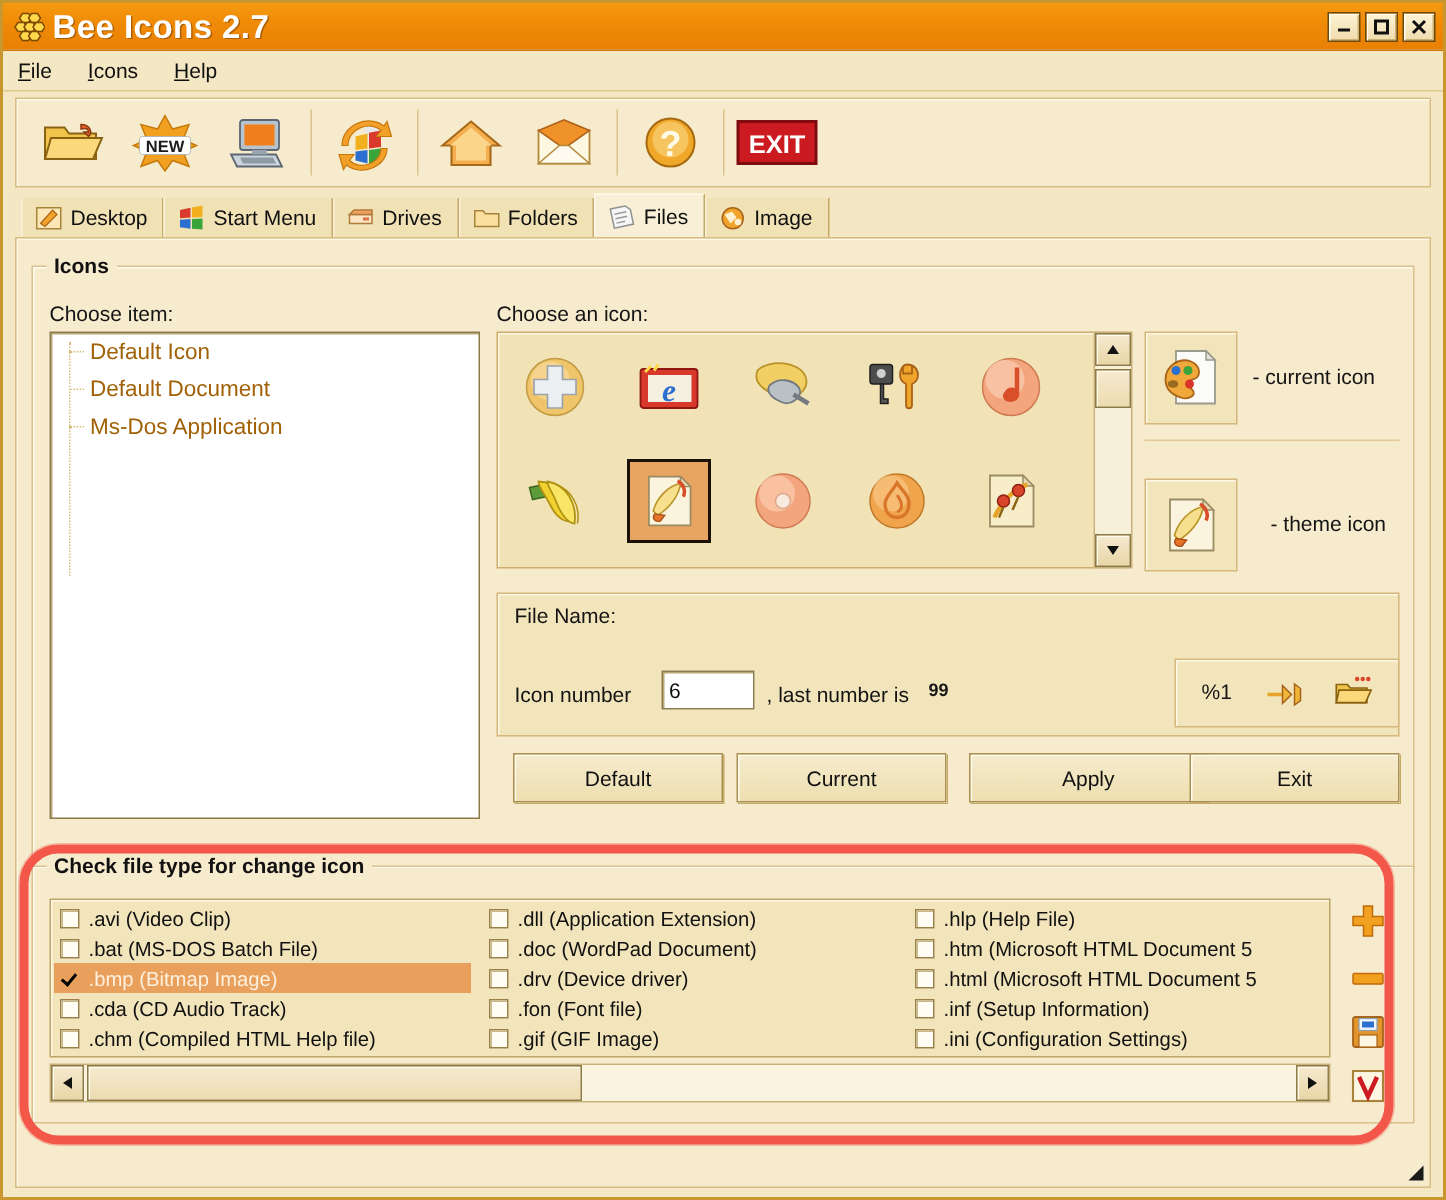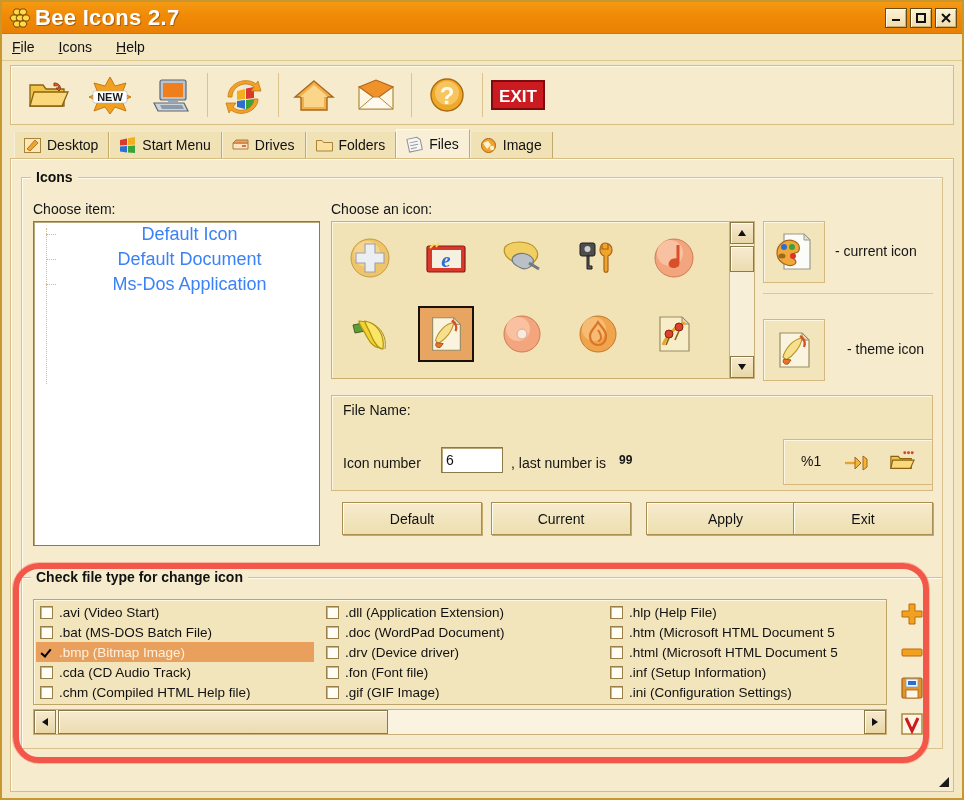--- a/index.html
+++ b/index.html
@@ -114,24 +114,23 @@
   }
   .lbl{position:absolute;font-size:14px;color:#141414;white-space:nowrap;}
   
   .listbox{
     position:absolute;background:#ffffff;
     border:1px solid #8d7a49;
     box-shadow:inset 1px 1px 0 #b9a778;
     overflow:hidden;box-sizing:border-box;
   }
   .treeitem{
-    font-size:18px;color:#3b82f6;white-space:nowrap;
+    font-size:15px;color:#a16207;white-space:nowrap;
     height:25px;line-height:25px;padding-left:26px;position:relative;
     cursor:pointer;
-    text-align:center;
   }
   .treeline-v{position:absolute;left:12px;top:0;bottom:0;width:0;
     border-left:1px dotted #d7b979;}
   .treeitem:before{
     content:"";position:absolute;left:12px;top:12px;width:10px;height:0;
     border-top:1px dotted #d7b979;
   }
   
   .iconpanel{
     position:absolute;background:#f2e3b7;
@@ -623,21 +622,21 @@
       <span>Exit</span>
     </div>
 
     <div class="groupbox" style="left:10px;top:418px;right:10px;height:170px;"></div>
     <div class="grouptitle" style="left:20px;top:410px;">Check file type for change icon</div>
 
     <div class="checklist" style="left:22px;top:440px;width:854px;height:106px;">
 
       <div class="chkrow" style="left:2px;top:2px;width:278px;">
         <span class="chkbox"></span>
-        <span class="chklabel">.avi (Video Start)</span>
+        <span class="chklabel">.avi (Video Clip)</span>
       </div>
       <div class="chkrow" style="left:2px;top:22px;width:278px;">
         <span class="chkbox"></span>
         <span class="chklabel">.bat (MS-DOS Batch File)</span>
       </div>
       <div class="chkrow sel" style="left:2px;top:42px;width:278px;">
         <span class="chkbox checked" style="background:transparent;border:none;box-shadow:none;"></span>
         <span class="chklabel">.bmp (Bitmap Image)</span>
       </div>
       <div class="chkrow" style="left:2px;top:62px;width:278px;">

